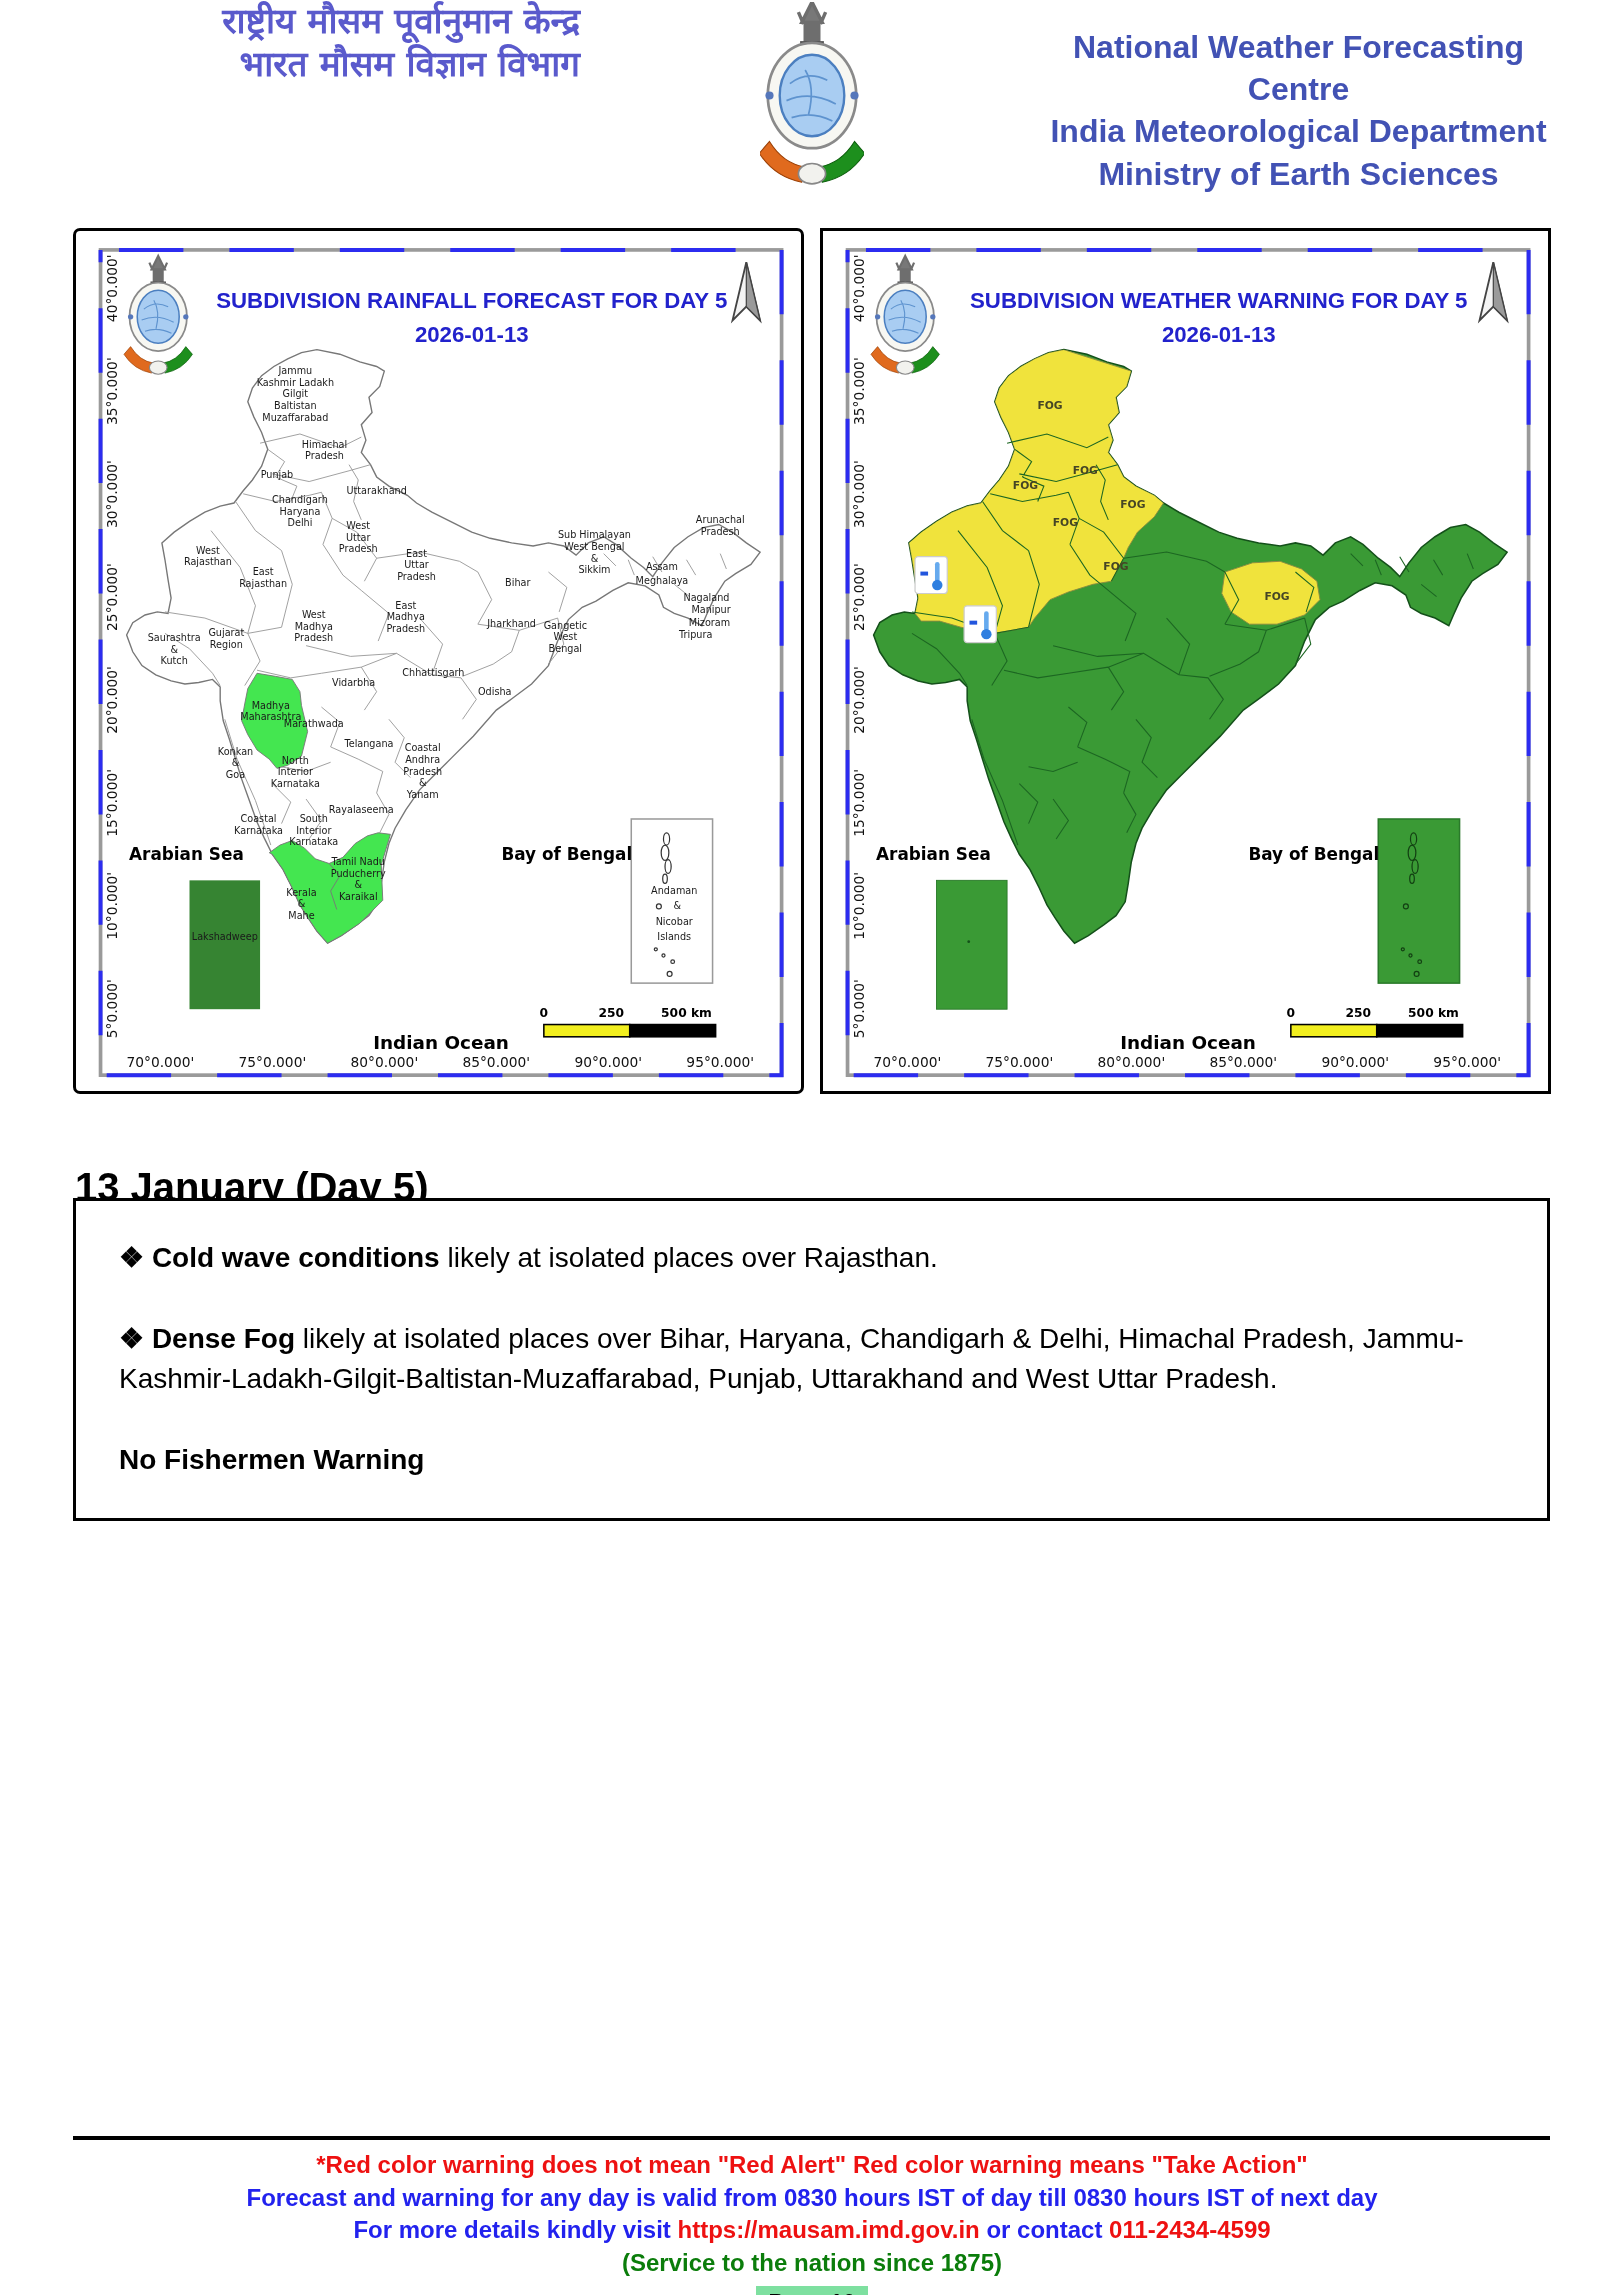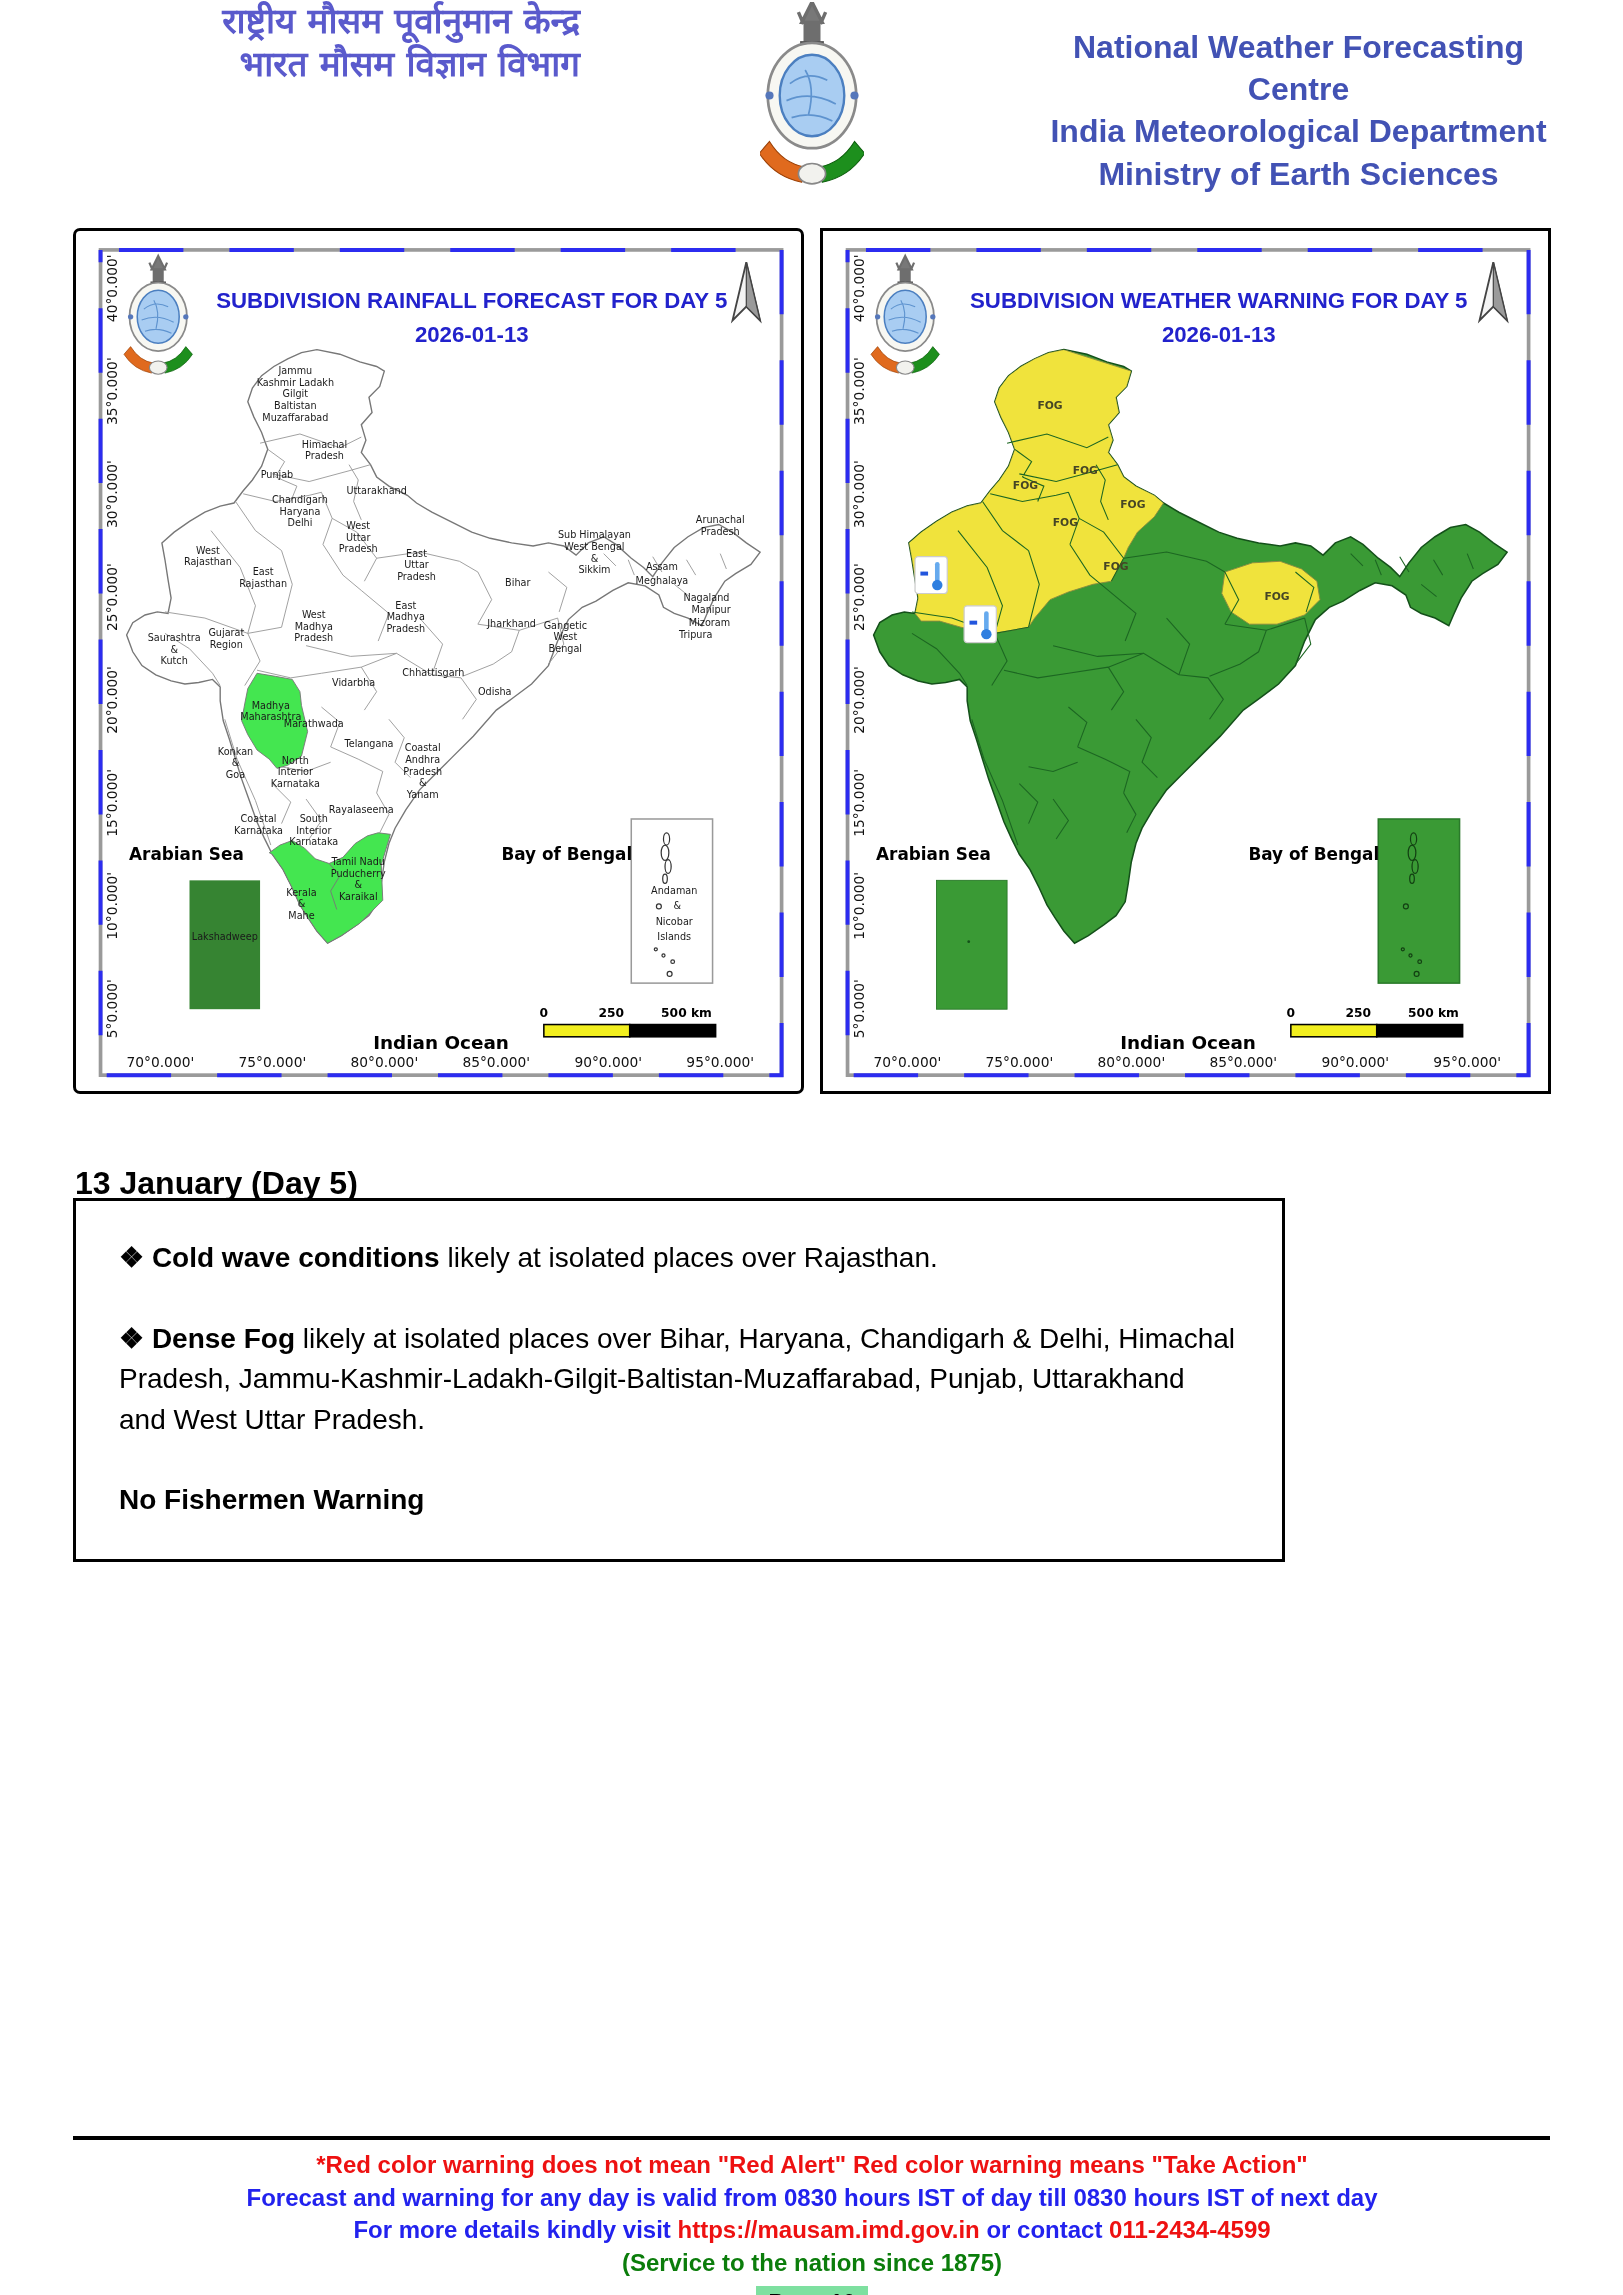--- a/index.html
+++ b/index.html
@@ -20,23 +20,23 @@
   .map-title{font:bold 14.5px "Liberation Sans",sans-serif;fill:#2222cc;}
   .map-label{font:6.3px "DejaVu Sans",sans-serif;fill:#1a1a1a;}
   .fog-label{font:bold 7px "DejaVu Sans",sans-serif;fill:#454525;}
   .sea-label{font:bold 11px "DejaVu Sans",sans-serif;fill:#000;}
   .ocean-label{font:bold 12px "DejaVu Sans",sans-serif;fill:#000;}
   .tick-label{font:9px "DejaVu Sans",sans-serif;fill:#111;}
   .scale-label{font:bold 8px "DejaVu Sans",sans-serif;fill:#000;}
   .inset-label{font:6.3px "DejaVu Sans",sans-serif;fill:#1a1a1a;}
 
   
-  .forecast-heading{position:absolute;left:75px;top:1165px;margin:0;font-size:32px;font-weight:bold;color:#000;}
+  .forecast-heading{position:absolute;left:75px;top:1165px;margin:0;font-size:40px;font-weight:bold;color:#000;}
   .forecast-heading span{border-bottom:3.1px solid #000;padding-bottom:1.5px;padding-right:23px;}
-  .forecast-box{position:absolute;left:73px;top:1198px;width:1212px;box-sizing:border-box;
+  .forecast-box{position:absolute;left:73px;top:1198px;width:1477px;box-sizing:border-box;
     border:3.9px solid #000;padding:37px 43px 31px 43px;background:#fff;}
   .forecast-box p{margin:0 0 40px 0;font-size:28px;line-height:1.45;color:#000;}
   .forecast-box p:last-child{margin-bottom:7px;}
   .b{font-weight:bold;}
 
   
   .footer-rule{position:absolute;left:73px;top:2136px;width:1477px;border-top:4.6px solid #000;}
   .footer{position:absolute;left:0;top:2149px;width:1624px;text-align:center;
     font-weight:bold;font-size:24px;line-height:1.36;}
   .footer .red{color:#ee1111;}

